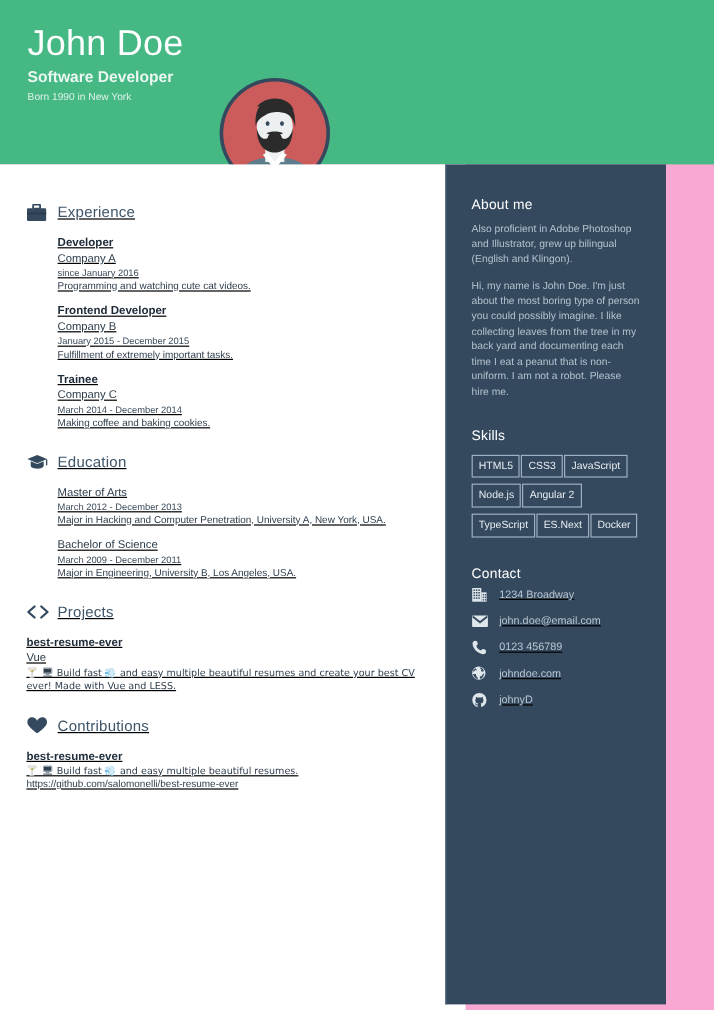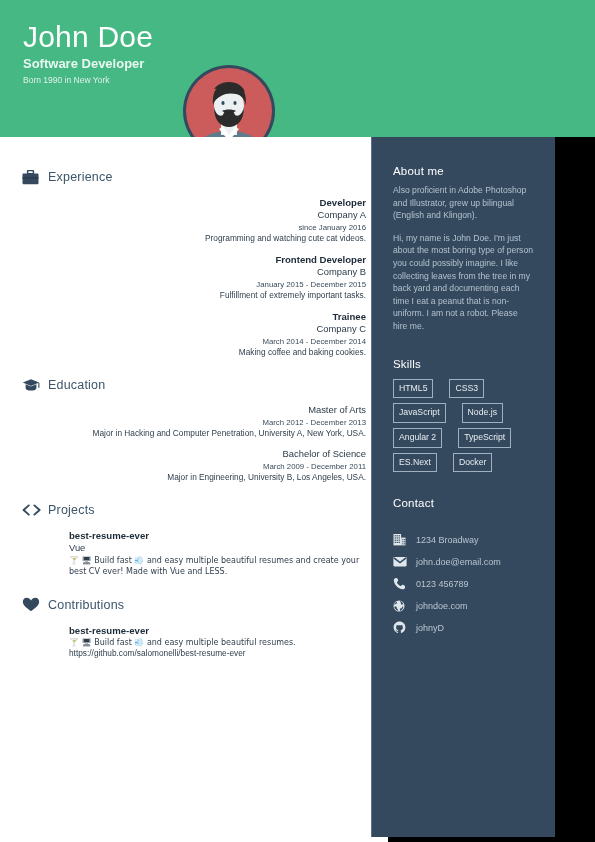--- a/index.html
+++ b/index.html
@@ -5,21 +5,21 @@
   * { box-sizing: border-box; margin: 0; padding: 0; }
   html, body {
     width: 595px; height: 842px;
     background: #ffffff;
     font-family: "Liberation Sans", sans-serif;
     -webkit-font-smoothing: antialiased;
   }
   #page {
     position: relative;
     width: 595px; height: 842px;
-    background: #000000;
+    background: #f9a8d4;
     overflow: hidden;
   }
 
   
   #header {
     position: absolute; left: 0; top: 0;
     width: 595px; height: 137px;
     background: #45b884;
   }
   #header-text {
@@ -62,67 +62,68 @@
   .about-p {
     font-size: 8.6px; line-height: 12.6px;
     color: #b4c2cf; margin-top: 7px;
   }
   .about-p + .about-p { margin-top: 10px; }
 
   #skills-block { margin-top: 25px; }
   #skills-tags {
     margin-top: 9px;
     display: flex; flex-wrap: wrap;
-    gap: 5px 16px;
+    gap: 5px 1px;
   }
   .tag {
     border: 1px solid #9fb0c0;
     color: #e8edf2;
     font-size: 8.7px; line-height: 1;
     padding: 4px 5px 5px 5px;
   }
 
   #contact-block { margin-top: 25px; }
-  #contact-list { margin-top: 20px; }
+  #contact-list { margin-top: 0; text-decoration: underline; }
   .contact-row {
     display: flex; align-items: center;
     height: 21px; margin-bottom: 1px;
   }
   .contact-ico {
     width: 17px; flex: 0 0 17px;
     display: flex; align-items: center; justify-content: flex-start;
     color: #dfe6ec;
   }
   .contact-txt {
     font-size: 9px; color: #b9c5d1;
     padding-left: 6px;
   }
 
   
   #main {
     position: absolute; left: 0; top: 137px;
     width: 388px; height: 705px;
     background: #ffffff;
     padding: 30px 22px 0 22px;
+    text-decoration: underline;
   }
   .sec { margin-bottom: 17px; }
   .sec-head {
     display: flex; align-items: center;
     height: 20px; margin-bottom: 9px;
   }
   .sec-ico {
     width: 26px; flex: 0 0 26px;
     display: flex; align-items: center;
     color: #34495e;
   }
   .sec-title {
     font-size: 12.5px; color: #3d5569;
     font-weight: 400; letter-spacing: 0.2px;
   }
-  .items-indent { padding-left: 26px; text-align: right; }
+  .items-indent { padding-left: 26px; }
 
   .item { margin-bottom: 9px; }
   .item-title {
     font-size: 9.6px; color: #1d2b38;
     font-weight: bold; line-height: 13px;
   }
   .item-sub {
     font-size: 9.4px; color: #2b3b4a;
     line-height: 12.5px;
   }
@@ -131,21 +132,21 @@
     line-height: 11px;
   }
   .item-desc {
     font-size: 8.3px; color: #2f3e4d;
     line-height: 11.5px;
   }
   .item-link {
     font-size: 8.3px; color: #2f3e4d;
     line-height: 11.5px;
   }
-  .flush { padding-left: 0; margin-left: 47px; }
+  .flush { padding-left: 0; }
   .fallback-glyph {
     font-family: "DejaVu Sans", sans-serif;
     font-size: 8px;
   }
 </style>
 </head>
 <body>
 
 <div id="page">
 

